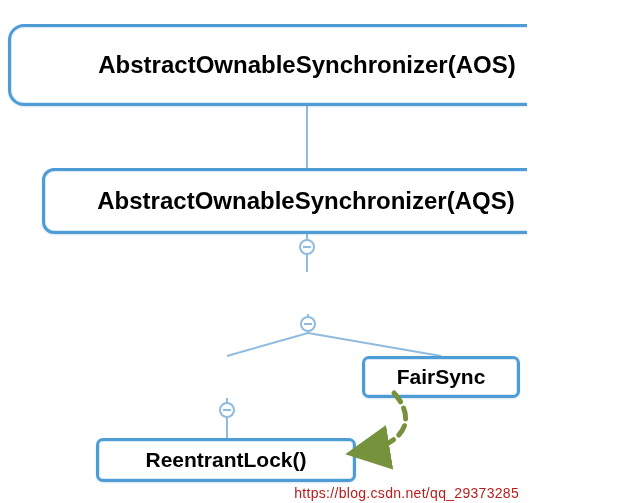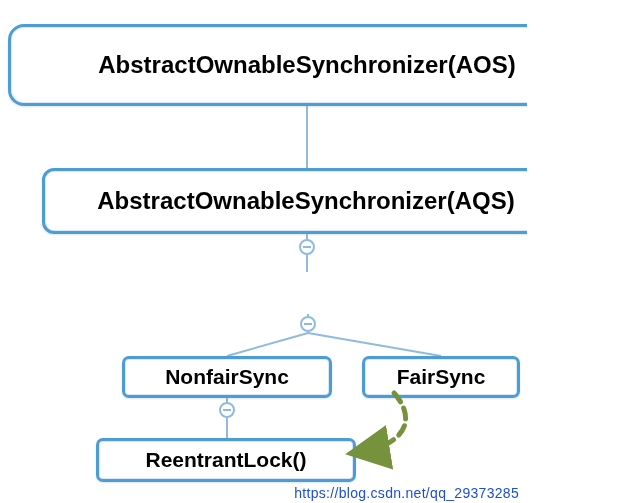--- a/index.html
+++ b/index.html
@@ -61,21 +61,21 @@
   .node-reentrantlock {
     left: 96px; top: 438px; width: 260px; height: 44px;
     border-radius: 7px; font-size: 21px;
   }
   .watermark {
     position: absolute;
     z-index: 4;
     right: 8px;
     bottom: 2px;
     font-size: 14px;
-    color: #1d4ed8;
+    color: #b91c1c;
     letter-spacing: 0.3px;
   }
 </style>
 </head>
 <body>
 
 <div class="canvas">
 
   <svg class="layer connectors" width="624" height="503" viewBox="0 0 624 503">
     <line x1="307" y1="106" x2="307" y2="168" stroke="#8FBBDF" stroke-width="2"></line>
@@ -101,23 +101,20 @@
 
   <div class="node node-aos">
     <span>AbstractOwnableSynchronizer(AOS)</span>
   </div>
 
   <div class="node node-aqs">
     <span>AbstractOwnableSynchronizer(AQS)</span>
   </div>
 
 
-  <div class="node node-nonfairsync">
-    <span>NonfairSync</span>
-  </div>
 
   <div class="node node-reentrantlock">
     <span>ReentrantLock()</span>
   </div>
 
   <div class="node node-fairsync">
     <span>FairSync</span>
   </div>
 
   <svg class="layer arrow-layer" width="624" height="503" viewBox="0 0 624 503">

